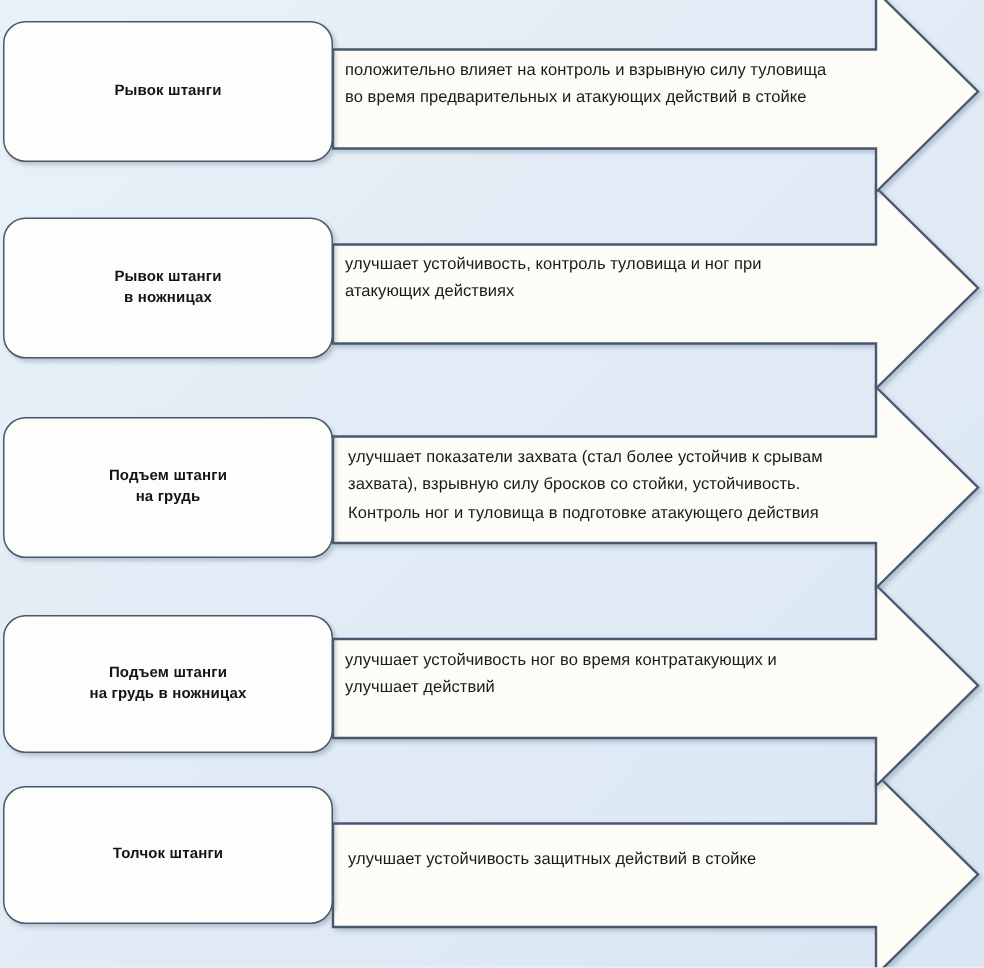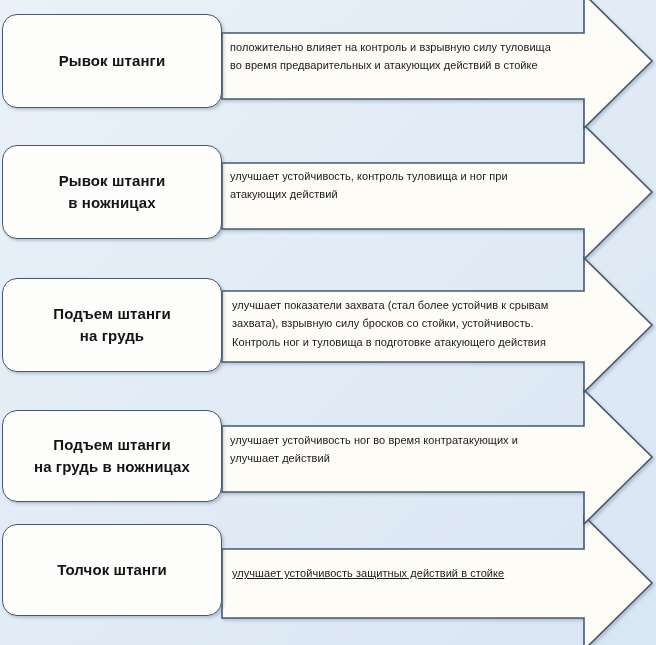--- a/index.html
+++ b/index.html
@@ -39,21 +39,21 @@
     background: #fdfdfc;
     border: 1.6px solid #4b586b;
     border-radius: 15px;
     box-shadow: 2px 2px 3px rgba(80, 95, 115, 0.30);
     display: flex;
     align-items: center;
     justify-content: center;
     z-index: 3;
   }
   .label-box-text {
-    font-size: 15px;
+    font-size: 10px;
     font-weight: bold;
     color: #141414;
     text-align: center;
     line-height: 1.45;
     letter-spacing: 0.1px;
     white-space: pre-line;
     padding: 0 8px;
   }
 
   
@@ -93,35 +93,35 @@
     <span class="label-box-text">Рывок штанги</span>
   </div>
   <div class="desc-text" style="left: 230px; top: 38px; width: 362px;">положительно влияет на контроль и взрывную силу туловища
 во время предварительных и атакующих действий в стойке</div>
 
   <div class="label-box" style="left: 2px; top: 145px; width: 220px; height: 94px;">
     <span class="label-box-text">Рывок штанги
 в ножницах</span>
   </div>
   <div class="desc-text" style="left: 230px; top: 167px; width: 362px;">улучшает устойчивость, контроль туловища и ног при
-атакующих действий</div>
+атакующих действиях</div>
 
   <div class="label-box" style="left: 2px; top: 278px; width: 220px; height: 94px;">
     <span class="label-box-text">Подъем штанги
 на грудь</span>
   </div>
   <div class="desc-text" style="left: 232px; top: 296px; width: 368px;">улучшает показатели захвата (стал более устойчив к срывам
 захвата), взрывную силу бросков со стойки, устойчивость.
 Контроль ног и туловища в подготовке атакующего действия</div>
 
   <div class="label-box" style="left: 2px; top: 410px; width: 220px; height: 92px;">
     <span class="label-box-text">Подъем штанги
 на грудь в ножницах</span>
   </div>
   <div class="desc-text" style="left: 230px; top: 431px; width: 362px;">улучшает устойчивость ног во время контратакующих и
 улучшает действий</div>
 
   <div class="label-box" style="left: 2px; top: 524px; width: 220px; height: 92px;">
     <span class="label-box-text">Толчок штанги</span>
   </div>
-  <div class="desc-text" style="left: 232px; top: 564px; width: 362px; text-decoration: underline;">улучшает устойчивость защитных действий в стойке</div>
+  <div class="desc-text" style="left: 232px; top: 564px; width: 362px;">улучшает устойчивость защитных действий в стойке</div>
 
 </div>
 
 </body></html>

